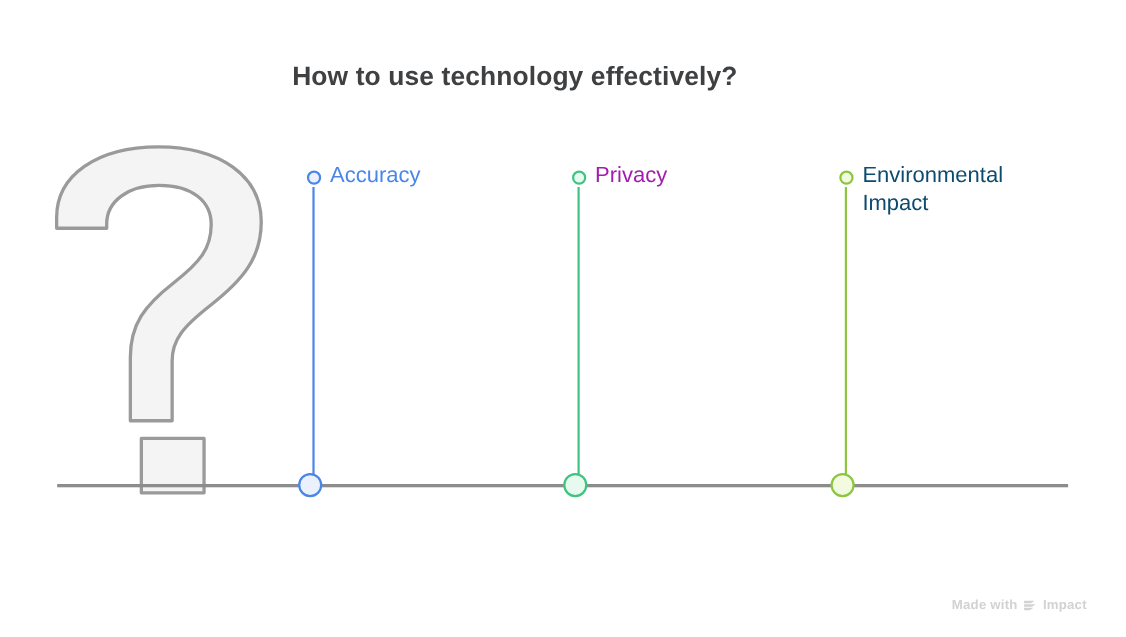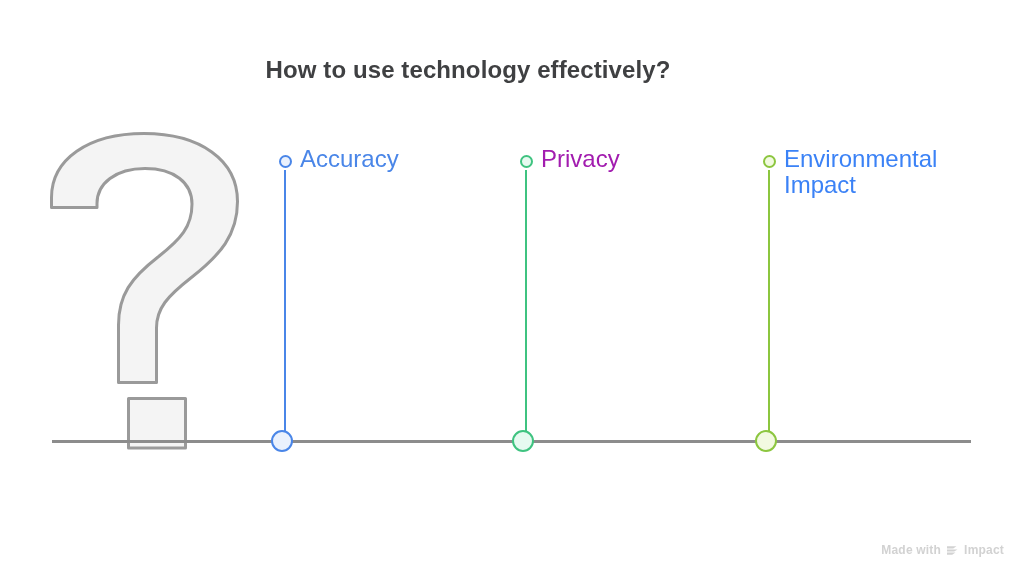--- a/index.html
+++ b/index.html
@@ -80,30 +80,30 @@
     width: 22px;
     height: 22px;
     border-radius: 50%;
     border: 2px solid;
     box-sizing: border-box;
   }
   .m-label {
     position: absolute;
     left: 16px;
     top: -4px;
-    font-size: 24px;
+    font-size: 20px;
     line-height: 26px;
     white-space: pre-line;
     max-width: 180px;
   }
 
   
   .watermark {
     position: absolute;
-    right: 20px;
+    right: 36px;
     bottom: 22px;
     display: flex;
     align-items: center;
     gap: 5px;
     font-size: 12px;
     font-weight: bold;
     color: #d2d2d2;
     letter-spacing: 0.2px;
   }
   .watermark .np-logo {
@@ -151,21 +151,21 @@
     <div class="stem" id="ms1-stem" style="background: rgb(63, 195, 128);"></div>
     <div class="top-dot" id="ms1-top" style="border-color: rgb(63, 195, 128); background: rgb(230, 250, 240);"></div>
     <div class="bottom-dot" id="ms1-bot" style="border-color: rgb(63, 195, 128); background: rgb(230, 250, 240);"></div>
     <div class="m-label" id="ms1-label" style="color: #a21caf;">Privacy</div>
   </div>
 
   <div class="milestone" id="ms2" style="left:768px">
     <div class="stem" id="ms2-stem" style="background: rgb(140, 198, 63);"></div>
     <div class="top-dot" id="ms2-top" style="border-color: rgb(140, 198, 63); background: rgb(242, 250, 224);"></div>
     <div class="bottom-dot" id="ms2-bot" style="border-color: rgb(140, 198, 63); background: rgb(242, 250, 224);"></div>
-    <div class="m-label" id="ms2-label" style="color: #3b82f6;">Environmental
+    <div class="m-label" id="ms2-label" style="color: #0c4a6e;">Environmental
 Impact</div>
   </div>
 
   <div class="watermark" style="color: rgb(210, 210, 210);">
     <span>Made with</span>
     <span class="np-logo">
       <svg width="13" height="13" viewBox="0 0 13 13" xmlns="http://www.w3.org/2000/svg">
         <path d="M1 2.2 L10.5 2.2 L7.2 4.4 L1 4.4 Z" fill="#d2d2d2"></path>
         <path d="M1 5.4 L11.5 5.4 L8.2 7.6 L1 7.6 Z" fill="#d2d2d2"></path>
         <path d="M1 8.6 L9.5 8.6 L6.2 10.8 L1 10.8 Z" fill="#d2d2d2"></path>

